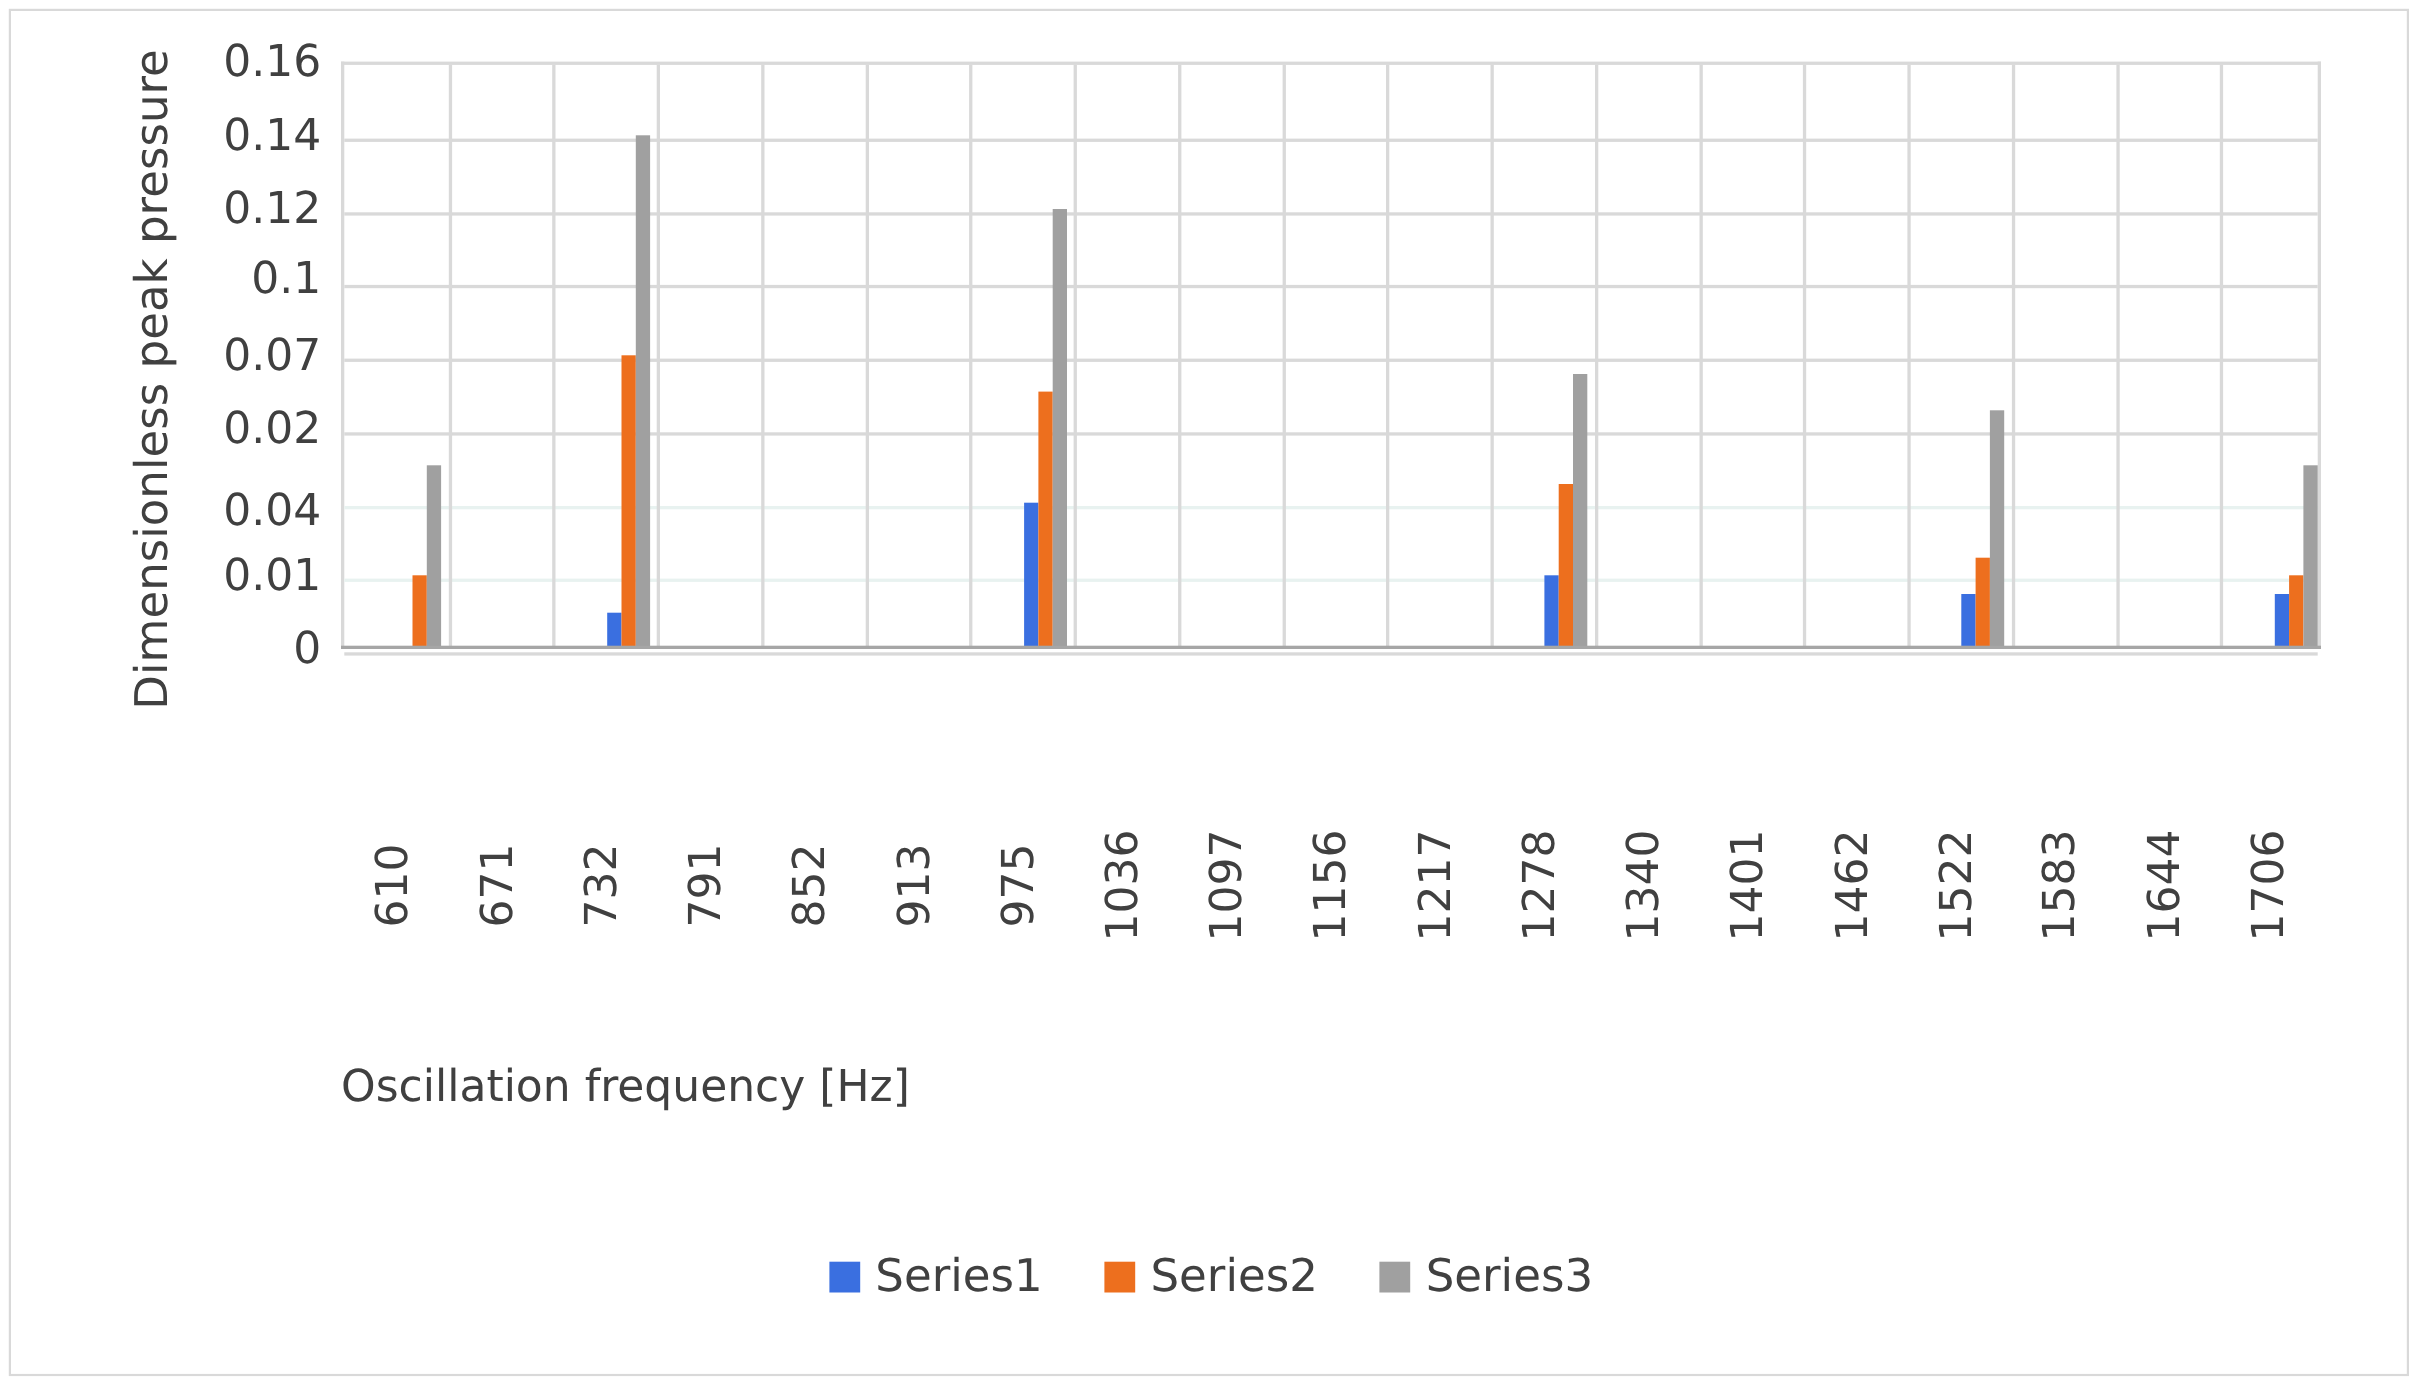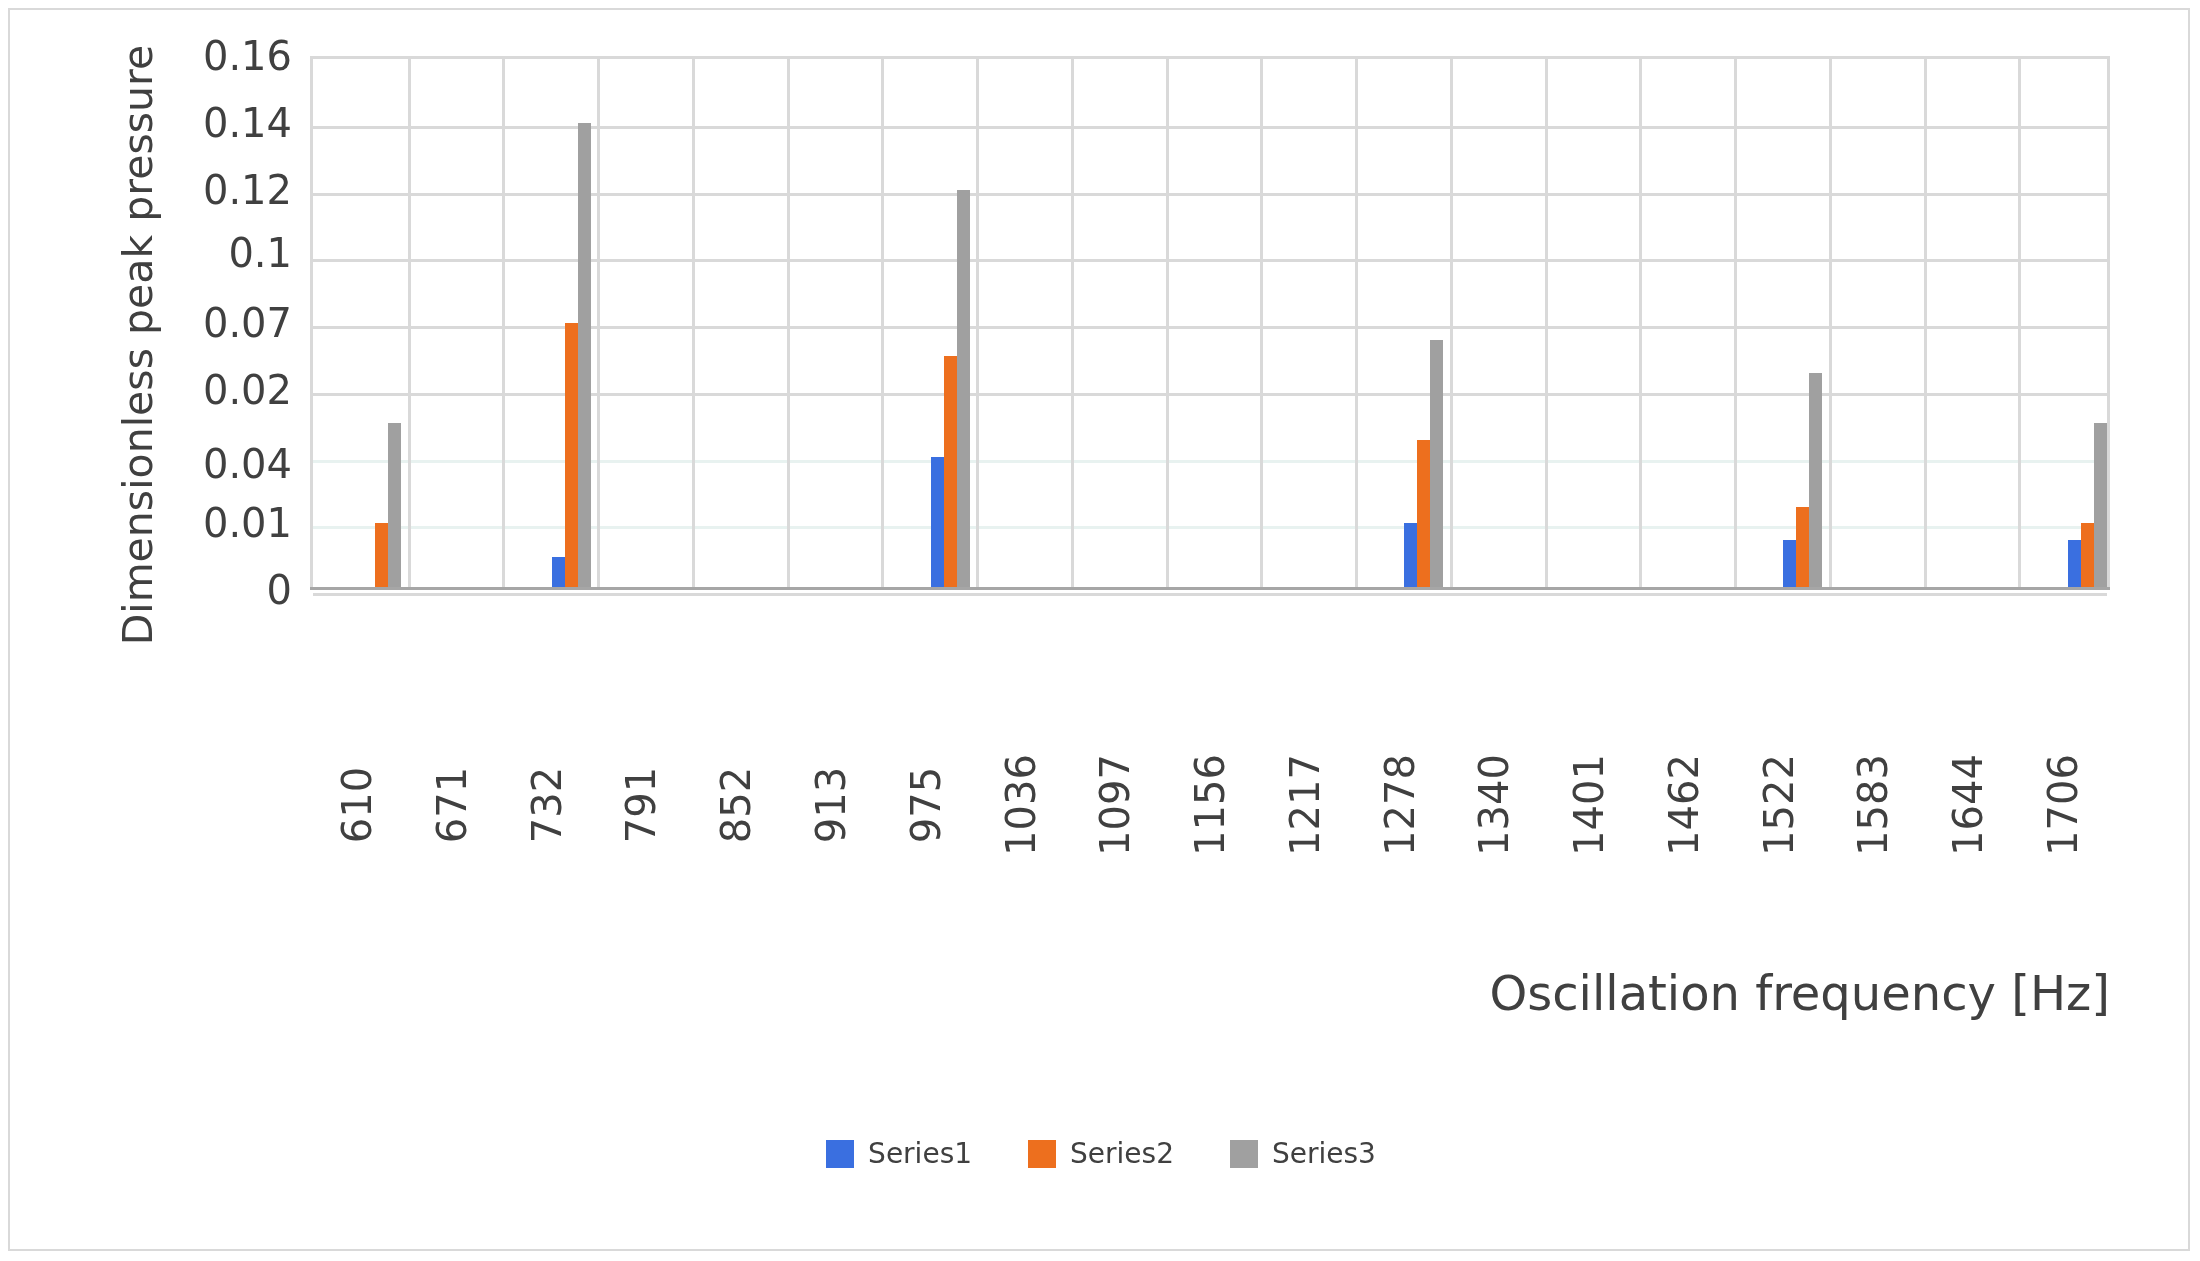--- a/index.html
+++ b/index.html
@@ -120,40 +120,40 @@
     white-space:nowrap;
     line-height:1;
   }
 
   
   #xlabel{
     position:absolute;
     left:300px;
     top:955px;
     width:1800px;
-    text-align:right;
-    font-size:48px;
+    text-align:left;
+    font-size:40px;
     color:#404040;
     white-space:nowrap;
   }
 
   
   #legend{
     position:absolute;
     left:0;
     top:1130px;
     width:2182px;
     display:flex;
     align-items:center;
     justify-content:center;
     gap:56px;
   }
   .legitem{display:flex;align-items:center;gap:14px;}
   .swatch{width:28px;height:28px;display:block;}
-  .legtext{font-size:28px;color:#404040;white-space:nowrap;line-height:1;}
+  .legtext{font-size:41px;color:#404040;white-space:nowrap;line-height:1;}
 </style>
 </head>
 <body>
 
 <div id="frame">
 
   <div id="ylabel">Dimensionless peak pressure</div>
 
   <div id="yticks">
       <div class="yt" style="top: 22px;">0.16</div>

